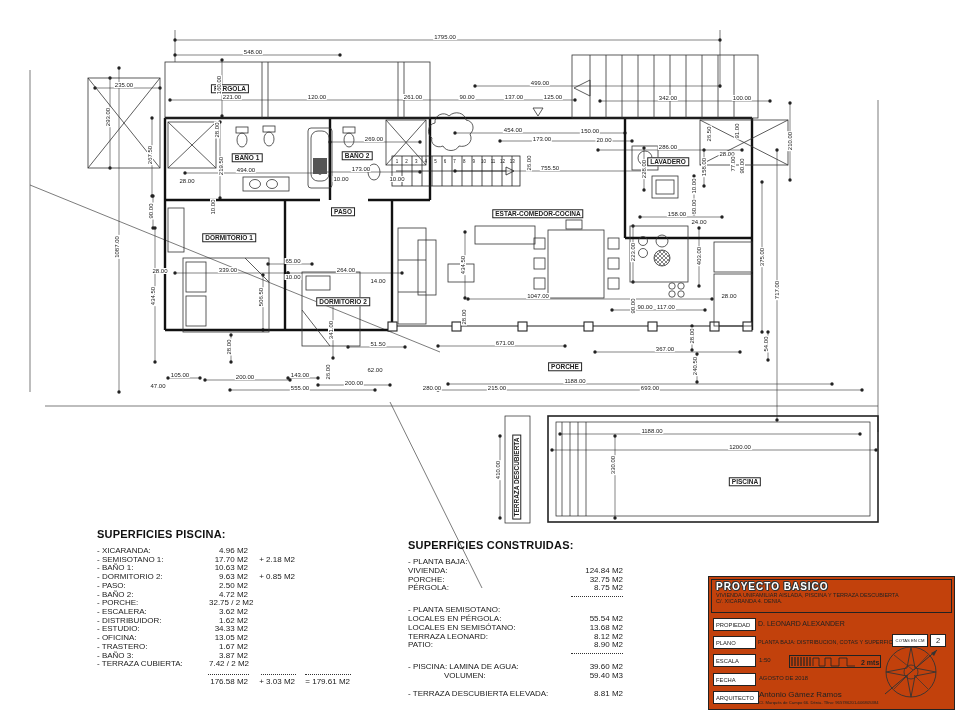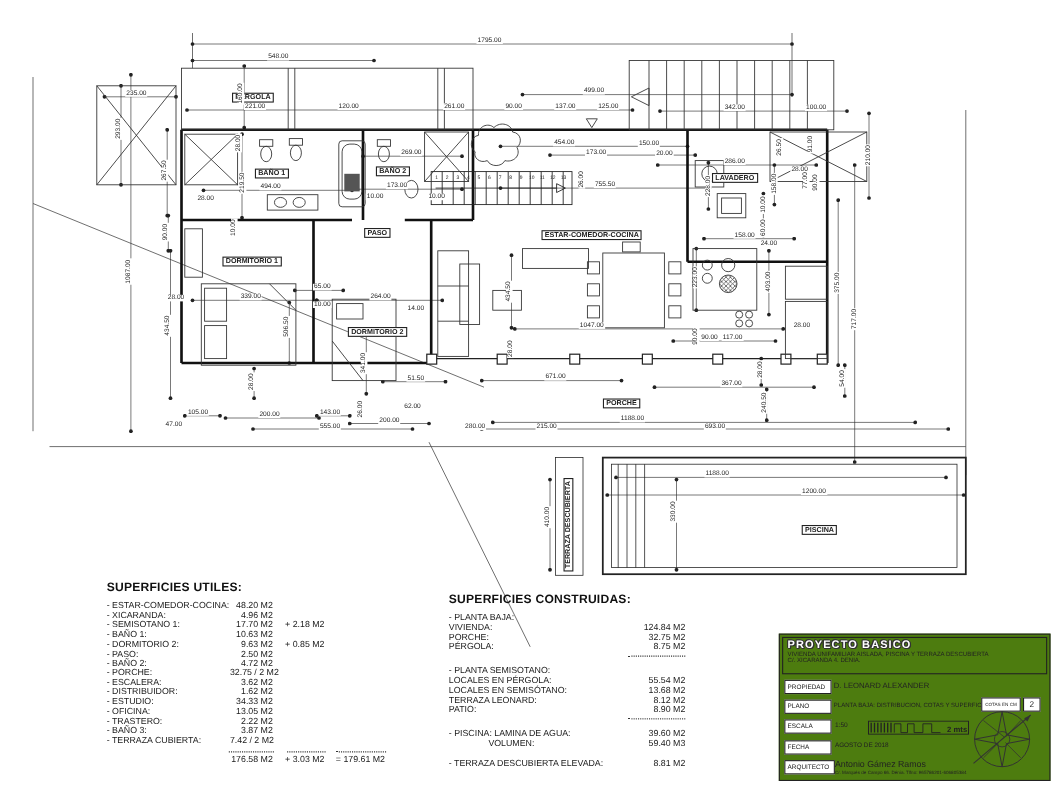--- a/index.html
+++ b/index.html
@@ -31,21 +31,21 @@
   .tot-sep .s3{left:208px;width:46px;}
   #construidas{left:408px;top:539px;width:215px;}
   #construidas .rows{margin-top:7px;}
   .crow{display:flex;font-size:8px;line-height:8.8px;white-space:nowrap;}
   .crow .lab{flex:1;}
   .crow .lab.ind{padding-left:36px;}
   .crow .val{width:60px;text-align:right;}
   .cgroup{margin-bottom:9px;}
   .cdiv{width:52px;margin:3px 0 0 auto;border-top:1.5px dotted #333;height:0;}
   
-  #titleblock{left:708px;top:576px;width:245px;height:132px;border:1.6px solid #222;position:absolute;background:#4d7c0f;}
+  #titleblock{left:708px;top:576px;width:245px;height:132px;border:1.6px solid #222;position:absolute;background:#c2410c;}
   .tb-header{position:absolute;left:2px;top:2px;right:2px;height:30px;border:1px solid #222;padding:1px 4px;}
   .tb-title{font-size:10px;font-weight:bold;letter-spacing:1px;color:#fff;
             text-shadow:-1px 0 #333,1px 0 #333,0 -1px #333,0 1px #333,1px 1px #333,-1px -1px #333;}
   .tb-sub{font-size:5.5px;line-height:1.15;color:#222;}
   .tb-label{position:absolute;border:1px solid #222;width:39px;height:11px;font-size:5.8px;
             display:flex;align-items:center;padding-left:2px;background:#fff;color:#222;}
   .tb-val{position:absolute;font-size:7px;color:#222;white-space:nowrap;}
   .tb-box{position:absolute;border:1px solid #222;display:flex;align-items:center;justify-content:center;background:#fff;color:#222;}
 </style>
 </head>
@@ -394,27 +394,22 @@
       <span class="stair-num" style="left: 454.6px; top: 162px;">7</span>
       <span class="stair-num" style="left: 464.2px; top: 162px;">8</span>
       <span class="stair-num" style="left: 473.8px; top: 162px;">9</span>
       <span class="stair-num" style="left: 483.4px; top: 162px;">10</span>
       <span class="stair-num" style="left: 493px; top: 162px;">11</span>
       <span class="stair-num" style="left: 502.6px; top: 162px;">12</span>
       <span class="stair-num" style="left: 512.2px; top: 162px;">13</span>
     </div>
 
   <div id="utiles" class="tbl">
-    <div class="tbl-title">SUPERFICIES UTILES:</div>
+    <div class="tbl-title">SUPERFICIES PISCINA:</div>
     <div class="rows" id="utiles-rows">
-        <div class="srow">
-          <span class="lab">- ESTAR-COMEDOR-COCINA:</span>
-          <span class="val">48.20 M2</span>
-          <span class="ext"></span>
-        </div>
         <div class="srow">
           <span class="lab">- XICARANDA:</span>
           <span class="val">4.96 M2</span>
           <span class="ext"></span>
         </div>
         <div class="srow">
           <span class="lab">- SEMISOTANO 1:</span>
           <span class="val">17.70 M2</span>
           <span class="ext">+ 2.18 M2</span>
         </div>
@@ -458,21 +453,21 @@
           <span class="val">34.33 M2</span>
           <span class="ext"></span>
         </div>
         <div class="srow">
           <span class="lab">- OFICINA:</span>
           <span class="val">13.05 M2</span>
           <span class="ext"></span>
         </div>
         <div class="srow">
           <span class="lab">- TRASTERO:</span>
-          <span class="val">2.22 M2</span>
+          <span class="val">1.67 M2</span>
           <span class="ext"></span>
         </div>
         <div class="srow">
           <span class="lab">- BAÑO 3:</span>
           <span class="val">3.87 M2</span>
           <span class="ext"></span>
         </div>
         <div class="srow">
           <span class="lab">- TERRAZA CUBIERTA:</span>
           <span class="val">7.42 / 2 M2</span>

